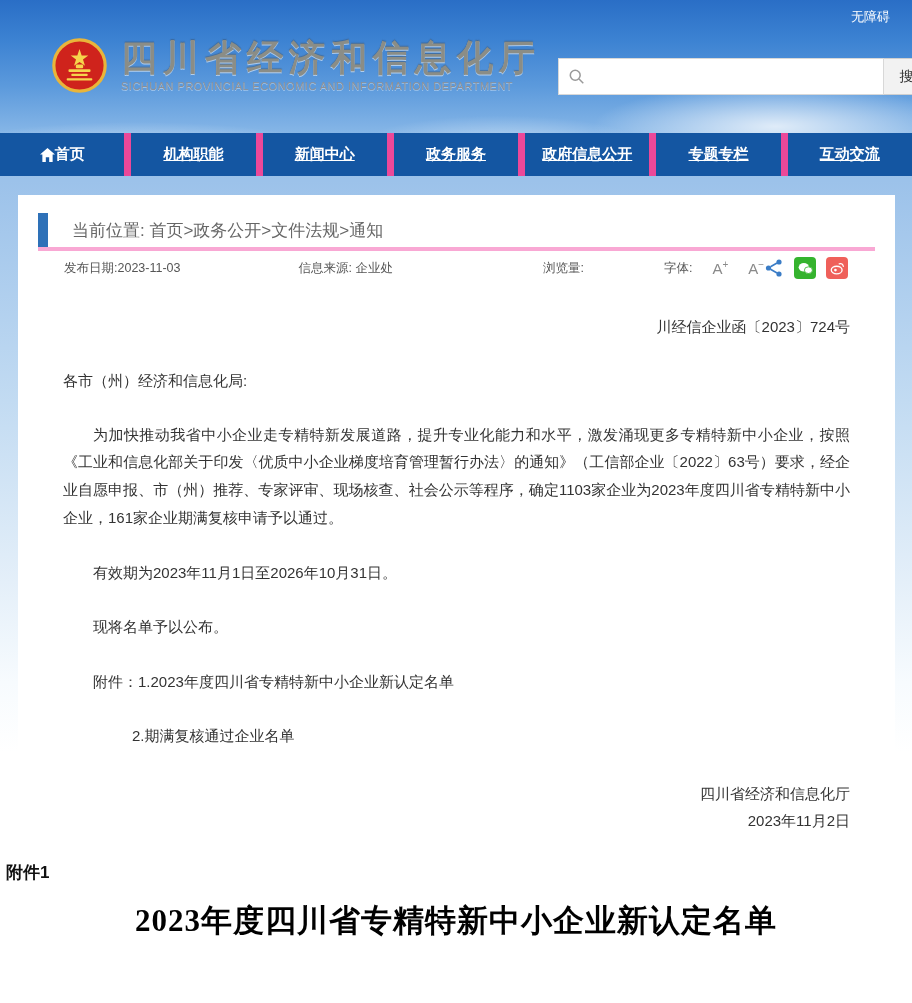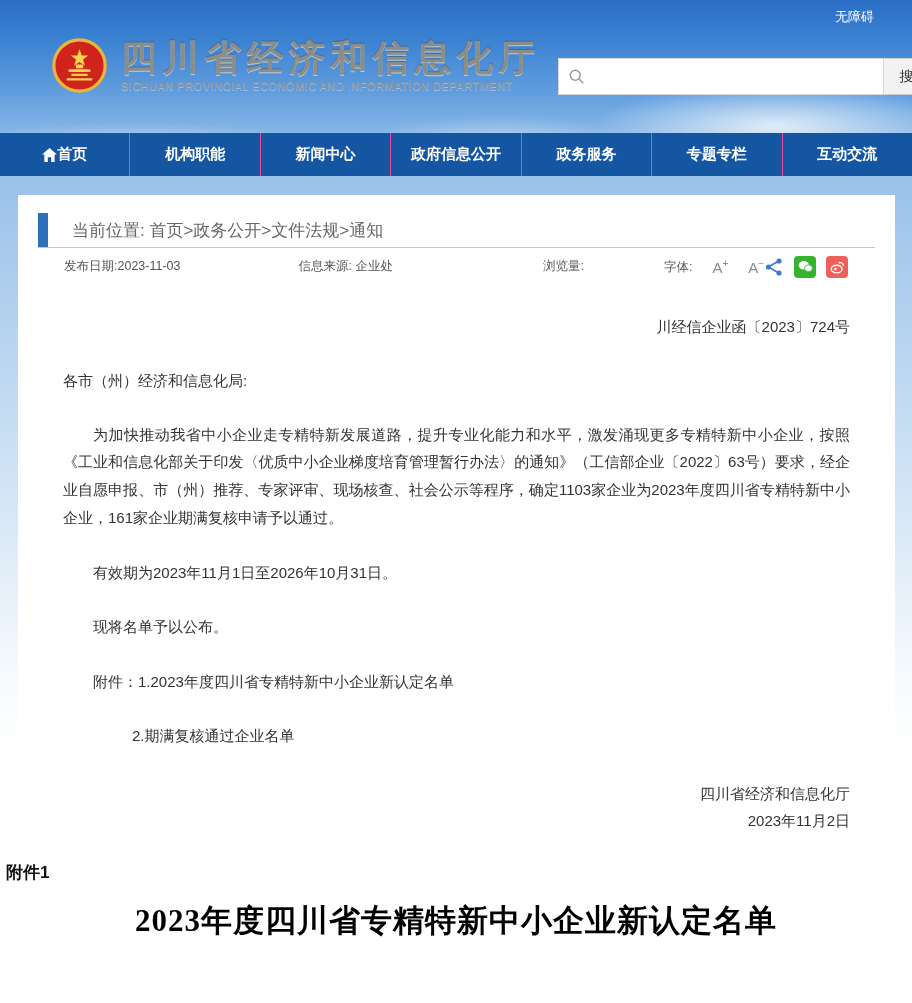--- a/index.html
+++ b/index.html
@@ -12,21 +12,21 @@
 
   
   .banner {
     position:relative; height:133px;
     background:
       radial-gradient(ellipse 260px 60px at 85% 95%, rgba(255,255,255,.75), rgba(255,255,255,0) 70%),
       radial-gradient(ellipse 300px 50px at 15% 118%, rgba(255,255,255,.55), rgba(255,255,255,0) 70%),
       radial-gradient(ellipse 200px 40px at 55% 108%, rgba(255,255,255,.4), rgba(255,255,255,0) 70%),
       linear-gradient(180deg,#2a6ec6 0%,#3c82d2 30%,#5c9adc 65%,#86b6e7 100%);
   }
-  .access-link { position:absolute; top:8px; right:38px; color:#fff; font-size:13px; cursor:pointer; }
+  .access-link { position:absolute; top:8px; right:22px; color:#fff; font-size:13px; cursor:pointer; }
   .logo-wrap { position:absolute; left:52px; top:38px; display:flex; align-items:center; }
   .emblem { width:55px; height:55px; flex:0 0 auto; }
   .site-titles { margin-left:14px; }
   .site-name {
     font-size:36px; font-weight:bold; letter-spacing:6px; color:#8b8d86;
     text-shadow:0 1px 0 rgba(255,255,255,.55), 0 -1px 1px rgba(60,60,60,.35);
     line-height:1.05; white-space:nowrap;
   }
   .site-name-en { font-size:11px; color:#8d9197; letter-spacing:.5px; margin-top:3px; white-space:nowrap;
     text-shadow:0 1px 0 rgba(255,255,255,.4); }
@@ -39,37 +39,37 @@
     width:60px; background:#f2f2f2; border:1px solid #cfcfcf; border-left:none;
     font-size:14px; color:#333; cursor:pointer; font-family:inherit;
   }
 
   
   .nav { height:43px; background:#1456a2; display:flex; }
   .nav-item {
     flex:1; display:flex; align-items:center; justify-content:center; gap:0;
     color:#fff; font-size:15px; font-weight:bold; cursor:pointer; position:relative; white-space:nowrap;
   }
-  .nav-item + .nav-item { border-left:1px solid #ec4899; }
+  .nav-item + .nav-item { border-left:7px solid #ec4899;text-decoration:underline; }
   .nav-item .home-glyph { display:inline-flex; }
 
   
   .card {
     width:877px; margin:19px auto 0 18px; background:#fff; min-height:625px;
     padding:10px 0 18px 0; position:relative;
   }
   .breadcrumb-row { display:flex; align-items:center; margin:8px 0 0 20px; }
   .crumb-bar { width:10px; height:34px; background:#2e71b8; }
   .crumb-text { margin-left:24px; font-size:17px; color:#666; }
   .article-title {
     text-align:center; color:#1d5fac; font-size:20px; font-weight:bold;
     padding:20px 40px 16px 40px; letter-spacing:.5px;
   }
   .meta-row {
-    border-top:1px solid #f9a8d4; margin:0 20px; height:38px;
+    border-top:4px solid #f9a8d4; margin:0 20px; height:38px;
     display:flex; align-items:center; font-size:12.5px; color:#555;
   }
   .meta-item { white-space:nowrap; }
   .m-date { margin-left:26px; }
   .m-source { margin-left:118px;text-align:center; }
   .m-views { margin-left:150px; }
   .m-font { margin-left:80px; display:flex; align-items:flex-end; gap:20px; }
   .font-btn { color:#8a8a8a; font-size:15px; cursor:pointer; }
   .font-btn sup { font-size:10px; }
   .share-icons { margin-left:auto; margin-right:40px; display:flex; align-items:center; gap:10px; }
@@ -135,24 +135,24 @@
     </span>
     <span>首页</span>
   </div>
   <div class="nav-item">
       <span>机构职能</span>
     </div>
   <div class="nav-item">
       <span>新闻中心</span>
     </div>
   <div class="nav-item">
+      <span>政务服务</span>
+    </div>
+  <div class="nav-item">
       <span>政府信息公开</span>
-    </div>
-  <div class="nav-item">
-      <span>政务服务</span>
     </div>
   <div class="nav-item">
       <span>专题专栏</span>
     </div>
   <div class="nav-item">
       <span>互动交流</span>
     </div>
 </div>
 
 <div class="card">

